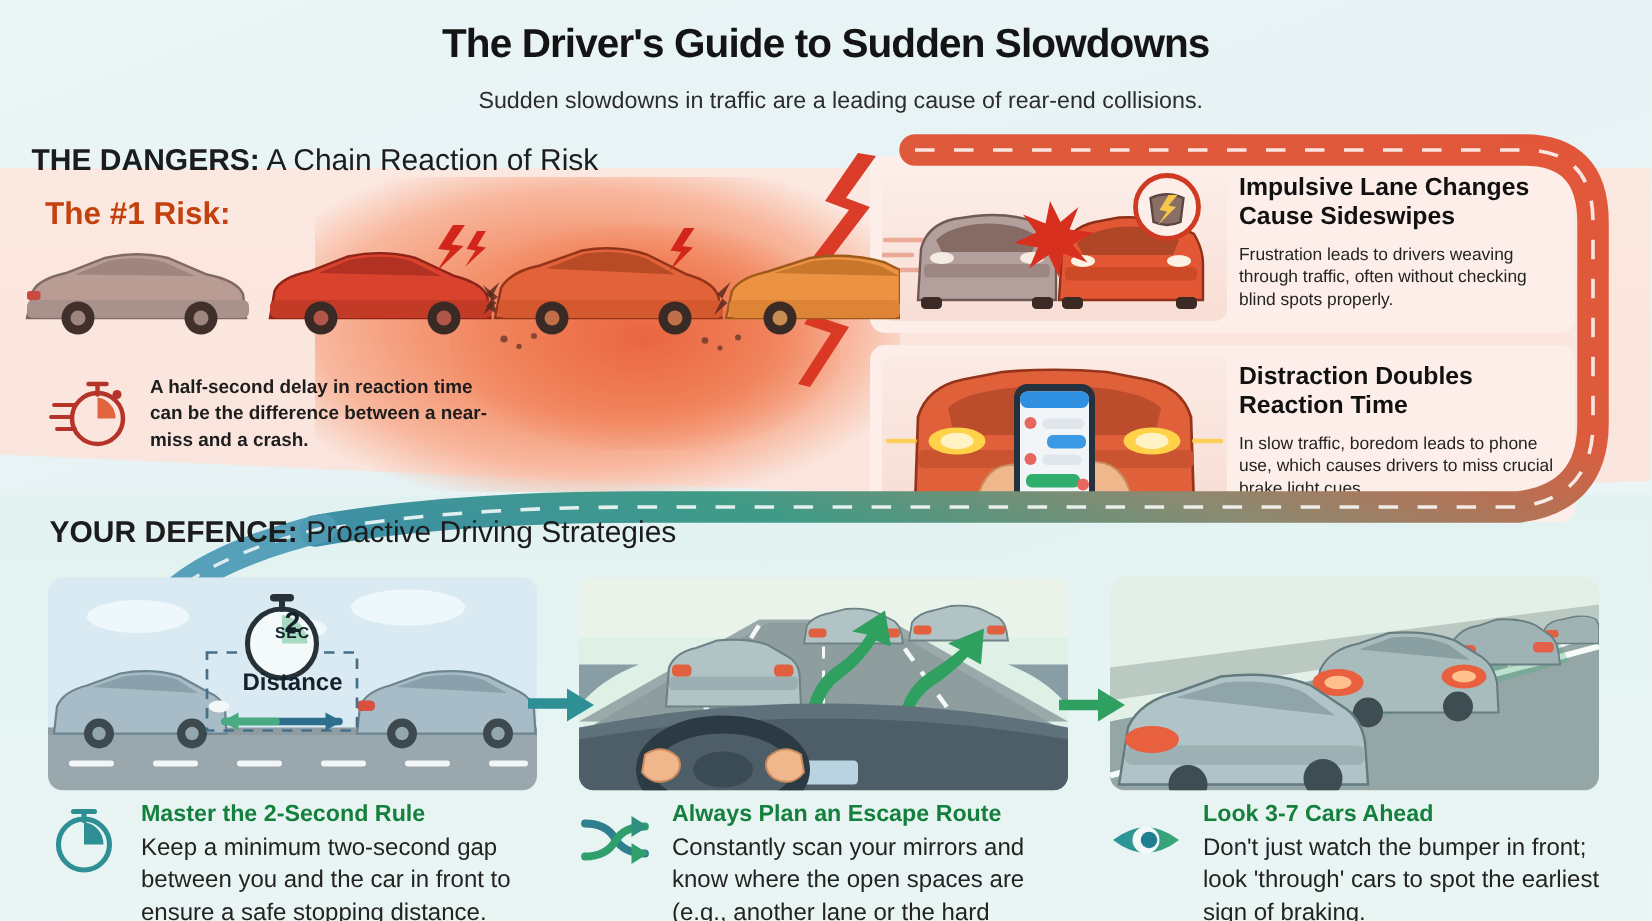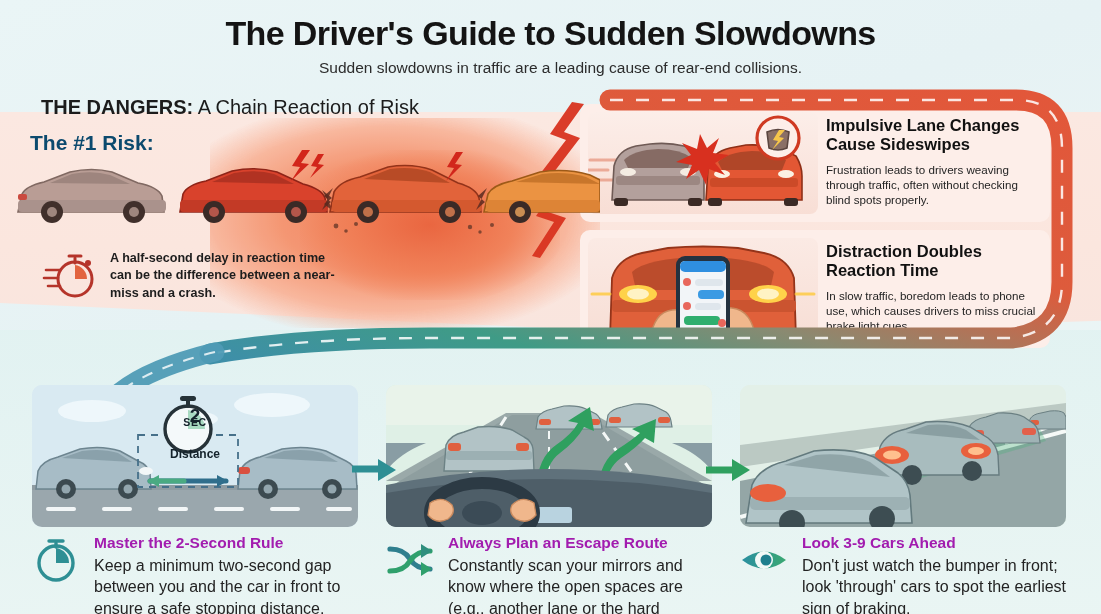--- a/index.html
+++ b/index.html
@@ -15,41 +15,41 @@
   .bg-base{position:absolute;inset:0;
     background:linear-gradient(160deg,#eaf5f6 0%,#e6f2f4 40%,#eef7f6 100%);}
   .bg-danger{position:absolute;left:0;top:112px;width:1101px;height:222px;
     background:linear-gradient(180deg,#fbe8e1 0%,#fbe6de 60%,#f9e5de 100%);
     clip-path:polygon(0 0,1101px 0,1101px 94%,62% 100%,0 86%);}
   .bg-defence-glow{position:absolute;left:0;top:330px;width:1101px;height:284px;
     background:linear-gradient(180deg,rgba(225,242,241,.85) 0%,rgba(233,245,243,.9) 100%);}
 
   
   .title{position:absolute;top:14px;left:0;width:1101px;text-align:center;
-    font-size:34px;font-weight:bold;color:#141414;letter-spacing:-.6px;}
+    font-size:27px;font-weight:bold;color:#141414;letter-spacing:-.6px;}
   .subtitle{position:absolute;top:59px;left:0;width:1101px;text-align:center;
     font-size:15.5px;color:#2c2c2c;padding-left:10px;}
 
   .section-head{position:absolute;font-size:20px;color:#1c1c1c;}
   .section-head .strong{font-weight:bold;}
-  #dangers-head{left:41px;top:96px;}
+  #dangers-head{left:21px;top:96px;}
   #defence-head{left:33px;top:344px;}
 
   
   .risk-title{position:absolute;left:30px;top:130px;font-size:21px;font-weight:bold;
-    color:#0c4a6e;line-height:1.22;}
+    color:#c2410c;line-height:1.22;}
 
   .red-blob{position:absolute;left:210px;top:118px;width:390px;height:210px;
     background:radial-gradient(ellipse at 46% 48%,#f07a52 0%,#f4906a 36%,#f8b499 60%,rgba(250,205,188,0) 78%);
     opacity:.92;filter:blur(.4px);}
   .red-blob2{position:absolute;left:300px;top:150px;width:260px;height:150px;
     background:radial-gradient(ellipse at 50% 50%,#e8603a 0%,#f07d54 45%,rgba(244,150,115,0) 75%);
     opacity:.85;}
 
-  .clock-note{position:absolute;left:42px;top:246px;width:300px;}
+  .clock-note{position:absolute;left:32px;top:246px;width:300px;}
   .clock-note .txt{position:absolute;left:68px;top:4px;width:240px;font-size:12.6px;
     line-height:1.38;color:#1d1d1d;font-weight:bold;}
 
   
   .dcard{position:absolute;background:#fdeee9;border-radius:10px;}
   #dcard-lane{left:580px;top:104px;width:470px;height:118px;}
   #dcard-dist{left:580px;top:230px;width:470px;height:118px;}
   .dcard .illus{position:absolute;left:8px;top:8px;width:230px;height:102px;
     border-radius:8px;overflow:hidden;}
   .dcard .ctext{position:absolute;left:246px;top:12px;width:214px;}
@@ -64,21 +64,21 @@
   #pcard-1{left:32px;background:linear-gradient(180deg,#dbeaf2 0%,#cfe2ec 100%);}
   #pcard-2{left:386px;background:linear-gradient(180deg,#dfeee4 0%,#cfe3da 100%);}
   #pcard-3{left:740px;background:linear-gradient(180deg,#e2efe7 0%,#d3e6dc 100%);}
 
   .pcap{position:absolute;top:534px;width:340px;}
   #pcap-1{left:32px;}
   #pcap-2{left:386px;}
   #pcap-3{left:740px;}
   .pcap .ico{position:absolute;left:0;top:2px;width:48px;height:48px;}
   .pcap .body{position:absolute;left:62px;top:0;width:272px;}
-  .pcap h4{margin:0;font-size:15.5px;font-weight:bold;color:#a21caf;}
+  .pcap h4{margin:0;font-size:15.5px;font-weight:bold;color:#15803d;}
   .pcap p{margin:3px 0 0;font-size:16px;line-height:1.33;color:#232323;}
 
   .flow-arrow{position:absolute;top:455px;width:46px;height:30px;}
   #flow-1{left:352px;}
   #flow-2{left:706px;}
 
   .lbl{position:absolute;font-weight:bold;color:#14222b;text-align:center;}
 </style>
 </head>
 <body>
@@ -289,20 +289,24 @@
     <path d="M610 14 H1016 Q1062 14 1062 62 V196 Q1062 246 1012 252 H430 Q300 252 210 268" fill="none" stroke="#ffffff" stroke-width="2.4" stroke-dasharray="13 13" opacity=".85"></path>
 
     <g fill="#d8331f" opacity=".95">
       <path d="M572 16 l-22 32 16 6 -26 34 20 6 -24 36 18 6 -22 34 8 2 26 -40 -18 -6 24 -34 -18 -6 26 -34 -16 -6 20 -28z"></path>
     </g>
 
     <path d="M215 266 Q150 282 120 306 Q100 322 98 340" fill="none" stroke="#4f9bb5" stroke-width="19" stroke-linecap="round" opacity=".95"></path>
     <path d="M215 266 Q150 282 120 306 Q100 322 98 340" fill="none" stroke="#ffffff" stroke-width="2.2" stroke-dasharray="11 11" opacity=".8"></path>
   </svg>
 
+  <div class="section-head" id="defence-head">
+    <span class="strong">YOUR DEFENCE:</span>
+    <span>Proactive Driving Strategies</span>
+  </div>
 
   <div class="pcard" id="pcard-1">
     <svg width="326" height="142" viewBox="0 0 326 142">
       <rect width="326" height="142" fill="#d9eaf2"></rect>
       <g fill="#eef7fb">
         <ellipse cx="60" cy="26" rx="34" ry="11"></ellipse>
           <ellipse cx="240" cy="20" rx="38" ry="12"></ellipse>
         <ellipse cx="160" cy="34" rx="26" ry="8"></ellipse>
       </g>
       <rect y="104" width="326" height="38" fill="#9aa7ad"></rect>
@@ -347,21 +351,21 @@
 
       <g>
         <circle cx="156" cy="44" r="23" fill="#f4f9fa" stroke="#263238" stroke-width="3.4"></circle>
         <path d="M156 21 v-6" stroke="#263238" stroke-width="4" stroke-linecap="round"></path>
         <rect x="148" y="11" width="16" height="5" rx="2.5" fill="#263238"></rect>
         <path d="M156 44 L156 25 A19 19 0 0 1 173 44 Z" fill="#8fcfae" opacity=".75"></path>
       </g>
     </svg>
     <div class="lbl" style="left:0;top:20px;width:326px;font-size:19px;">2</div>
     <div class="lbl" style="left:0;top:31px;width:326px;font-size:10.5px;letter-spacing:.6px;">SEC</div>
-    <div class="lbl" style="left:0;top:62px;width:326px;font-size:12px;">Distance</div>
+    <div class="lbl" style="left:0;top:62px;width:326px;font-size:16px;">Distance</div>
   </div>
 
   <div class="pcard" id="pcard-2">
     <svg width="326" height="142" viewBox="0 0 326 142">
       <rect width="326" height="142" fill="#dff0e6"></rect>
       <rect y="0" width="326" height="40" fill="#e9f3ea"></rect>
       <path d="M0 96 L120 28 H206 L326 96 Z" fill="#9aa9a9"></path>
       <path d="M0 104 L126 30 H200 L326 104 Z" fill="#8e9e9f"></path>
       <g stroke="#f4f8f7" stroke-width="3" stroke-dasharray="10 9">
         <path d="M120 32 L74 104"></path>
@@ -493,18 +497,18 @@
         <linearGradient id="eyegrad" x1="0" y1="0" x2="1" y2="0">
           <stop offset="0%" stop-color="#2a8fa0"></stop>
             <stop offset="100%" stop-color="#3aa872"></stop>
         </linearGradient>
       </defs>
       <path d="M2 24 q22 -17 44 0 q-22 17 -44 0 z" fill="url(#eyegrad)"></path>
       <circle cx="24" cy="24" r="9" fill="#f2f9f7"></circle>
       <circle cx="26" cy="24" r="5.5" fill="#1f7f8e"></circle>
     </svg>
     <div class="body">
-      <h4>Look 3-9 Cars Ahead</h4>
+      <h4>Look 3-7 Cars Ahead</h4>
       <p>Don't just watch the bumper in front; look 'through' cars to spot the earliest sign of braking.</p>
     </div>
   </div>
 
 </div>
 
 </body></html>

